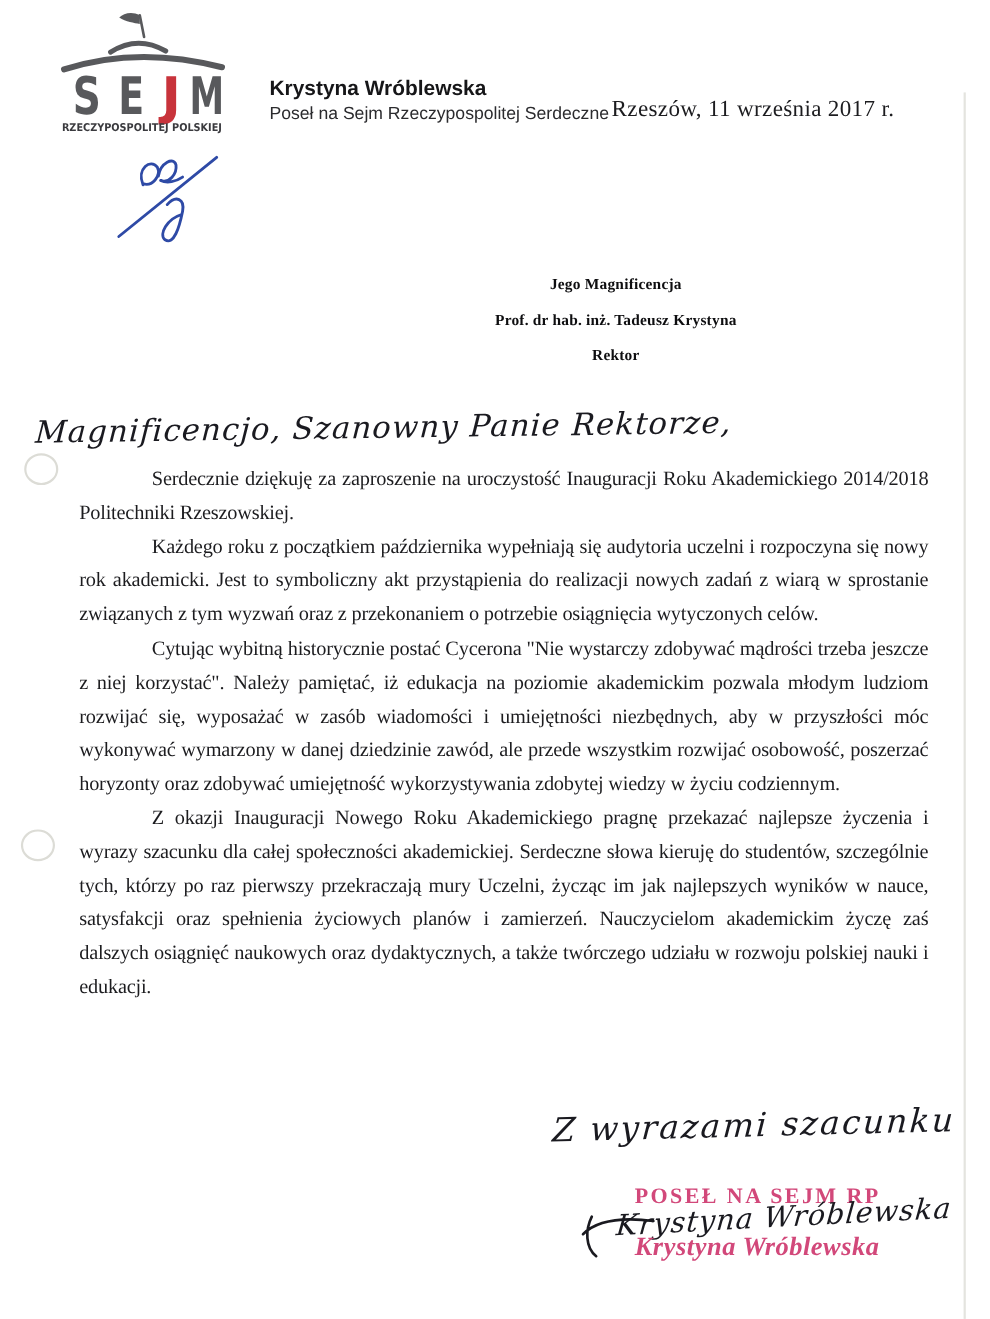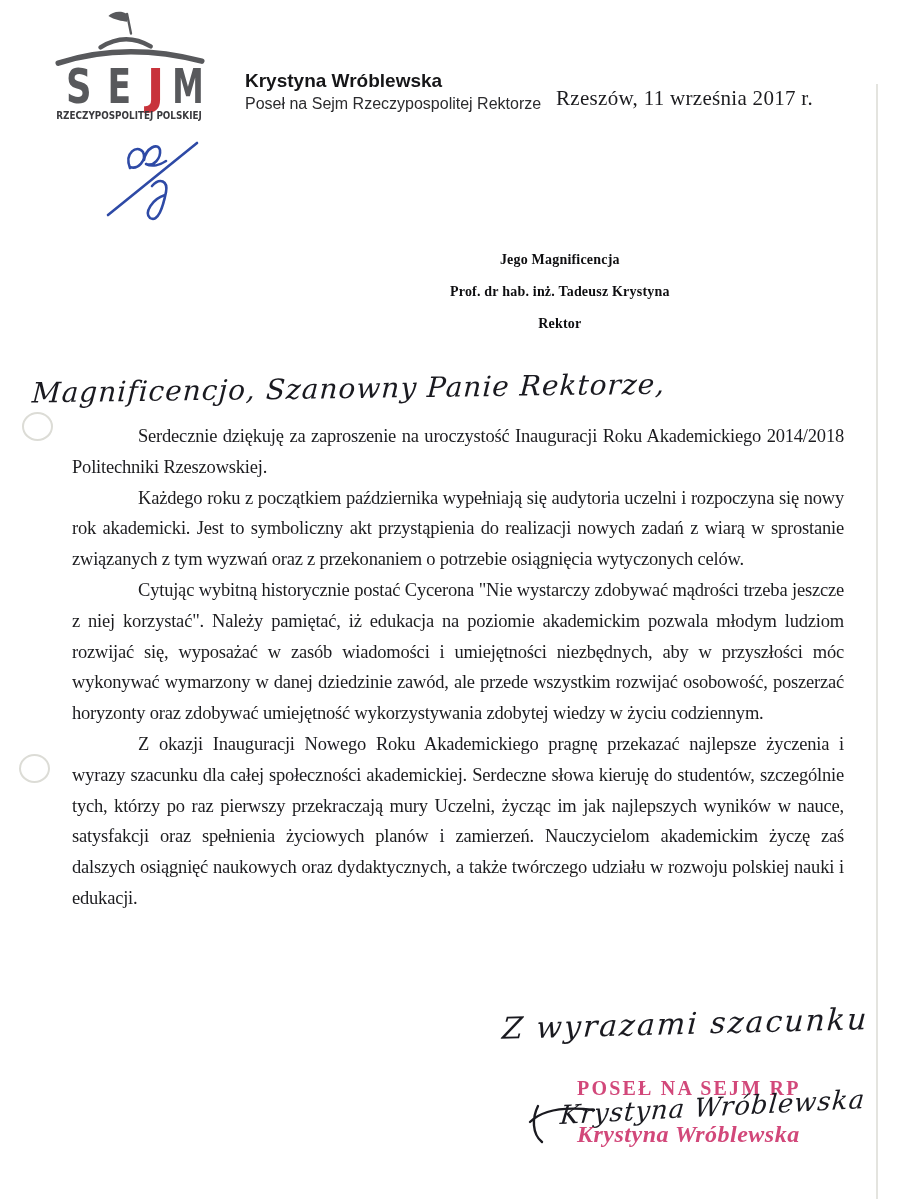--- a/index.html
+++ b/index.html
@@ -109,21 +109,21 @@
 
     <text x="10" y="87" font-family="DejaVu Sans, sans-serif" font-weight="bold" font-size="48" textLength="26" lengthAdjust="spacingAndGlyphs" fill="#58595c">S</text>
     <text x="52" y="87" font-family="DejaVu Sans, sans-serif" font-weight="bold" font-size="48" textLength="24" lengthAdjust="spacingAndGlyphs" fill="#58595c">E</text>
     <text x="92" y="87" font-family="DejaVu Sans, sans-serif" font-weight="bold" font-size="48" textLength="18" lengthAdjust="spacingAndGlyphs" fill="#c8333b">J</text>
     <text x="118" y="87" font-family="DejaVu Sans, sans-serif" font-weight="bold" font-size="48" textLength="32" lengthAdjust="spacingAndGlyphs" fill="#58595c">M</text>
 
     <text x="0" y="103" font-family="DejaVu Sans, sans-serif" font-weight="bold" font-size="10" textLength="148" lengthAdjust="spacingAndGlyphs" fill="#3a3a3e">RZECZYPOSPOLITEJ POLSKIEJ</text>
   </svg>
 
   <div class="sender-name">Krystyna Wróblewska</div>
-  <div class="sender-title">Poseł na Sejm Rzeczypospolitej Rektorze</div>
+  <div class="sender-title">Poseł na Sejm Rzeczypospolitej Serdeczne</div>
   <div class="dateline">Rzeszów, 11 września 2017 r.</div>
 
   <svg class="initials" viewBox="0 0 120 98">
     <g stroke="#2e4aa6" stroke-width="2.6" fill="none" stroke-linecap="round" stroke-linejoin="round">
       <path d="M8,78 L97,6"></path>
       <path d="M30,31 C24,16 37,7 43,15 C47,23 38,33 30,30 M44,23 C46,11 58,5 60,13 C61,21 54,30 46,27 C52,30 60,28 66,24"></path>
       <path d="M52,49 C60,40 68,44 66,55 C63,70 58,86 50,81 C44,76 52,62 65,58"></path>
     </g>
   </svg>
 

